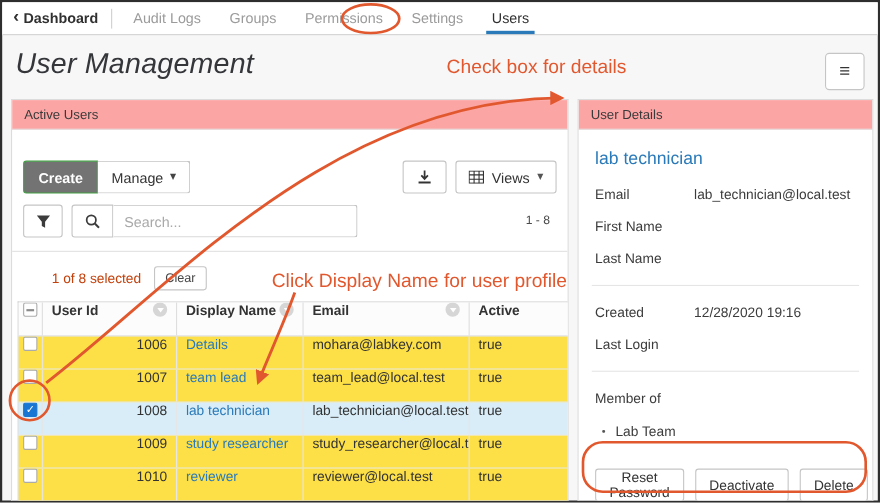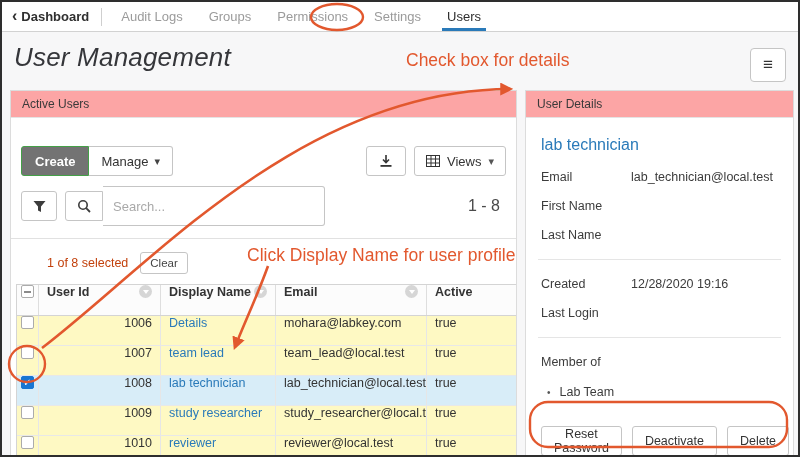--- a/index.html
+++ b/index.html
@@ -39,33 +39,33 @@
   .btn-manage{padding:0 12px;border-radius:0 3px 3px 0;border-left:none;gap:6px;}
   .caret{font-size:11px;color:#555;line-height:1;}
   .btn-manage .caret{color:#444;}
   .toolbar-right{margin-left:auto;display:flex;gap:8px;}
   .btn-export{width:40px;}
   .btn-views{padding:0 11px;gap:7px;}
 
   .search-row{display:flex;align-items:center;margin-top:10px;}
   .btn-filter{width:36px;margin-right:8px;}
   .btn-search{width:38px;border-radius:3px 0 0 3px;}
-  .search-input{height:40px;width:222px;border:1px solid #c5c5c5;border-left:none;border-radius:0 3px 3px 0;
+  .search-input{height:30px;width:222px;border:1px solid #c5c5c5;border-left:none;border-radius:0 3px 3px 0;
     padding:0 10px;font-size:13px;color:#333;outline:none;box-sizing:border-box;font-family:"Liberation Sans",sans-serif;}
   .search-input::placeholder{color:#a9a9a9;}
-  .range{margin-left:auto;font-size:16px;color:#4a4a4a;padding-right:6px;text-align:center;}
+  .range{margin-left:auto;font-size:11px;color:#4a4a4a;padding-right:6px;text-align:center;}
 
   .sel-divider{border-top:1px solid #e1e1e1;margin:12px -10px 0 -10px;}
   .selection-row{display:flex;align-items:center;margin-top:13px;padding-left:6px;}
   .selection-text{font-size:12.5px;color:#c2410c;margin-left:20px;}
   .btn-clear{height:22px;padding:0 9px;font-size:11.5px;margin-left:12px;border-radius:3px;color:#444;}
 
   
   .grid{margin:10px 0 0 -5px;width:560px;border:1px solid #d4d4d4;border-bottom:none;font-size:12.5px;color:#333;}
-  .grow{display:grid;grid-template-columns:22px 122px 115px 151px 150px;align-items:center;height:29px;border-bottom:1px solid #e8e8e8;background:#fef9c3;}
+  .grow{display:grid;grid-template-columns:22px 122px 115px 151px 150px;align-items:center;height:29px;border-bottom:1px solid #e8e8e8;background:#fde047;}
   .grow.head{height:30px;background:#fcfcfc;border-bottom:1px solid #d4d4d4;font-weight:bold;}
   .grow.selected{background:#d8edf8;}
   .gcell{height:100%;display:flex;padding:0 8px;border-right:1px solid #e6e6e6;box-sizing:border-box;overflow:hidden;white-space:nowrap;}
   .gcell.cbcol{justify-content:center;padding:0;}
   .gcell.num{justify-content:flex-end;}
   .grow.head .gcell{border-right:1px solid #dedede;}
   .link{color:#2a7ab9;cursor:pointer;text-decoration:none;}
   .sorticon{margin-left:auto;width:13px;height:13px;border-radius:50%;background:#d6d6d6;display:flex;align-items:center;justify-content:center;cursor:pointer;flex:none;}
   .sorticon::after{content:"";border-left:3px solid transparent;border-right:3px solid transparent;border-top:4px solid #fff;}
   .cb{width:13px;height:13px;border:1px solid #ababab;border-radius:2px;background:#fff;box-sizing:border-box;display:flex;align-items:center;justify-content:center;cursor:pointer;}

